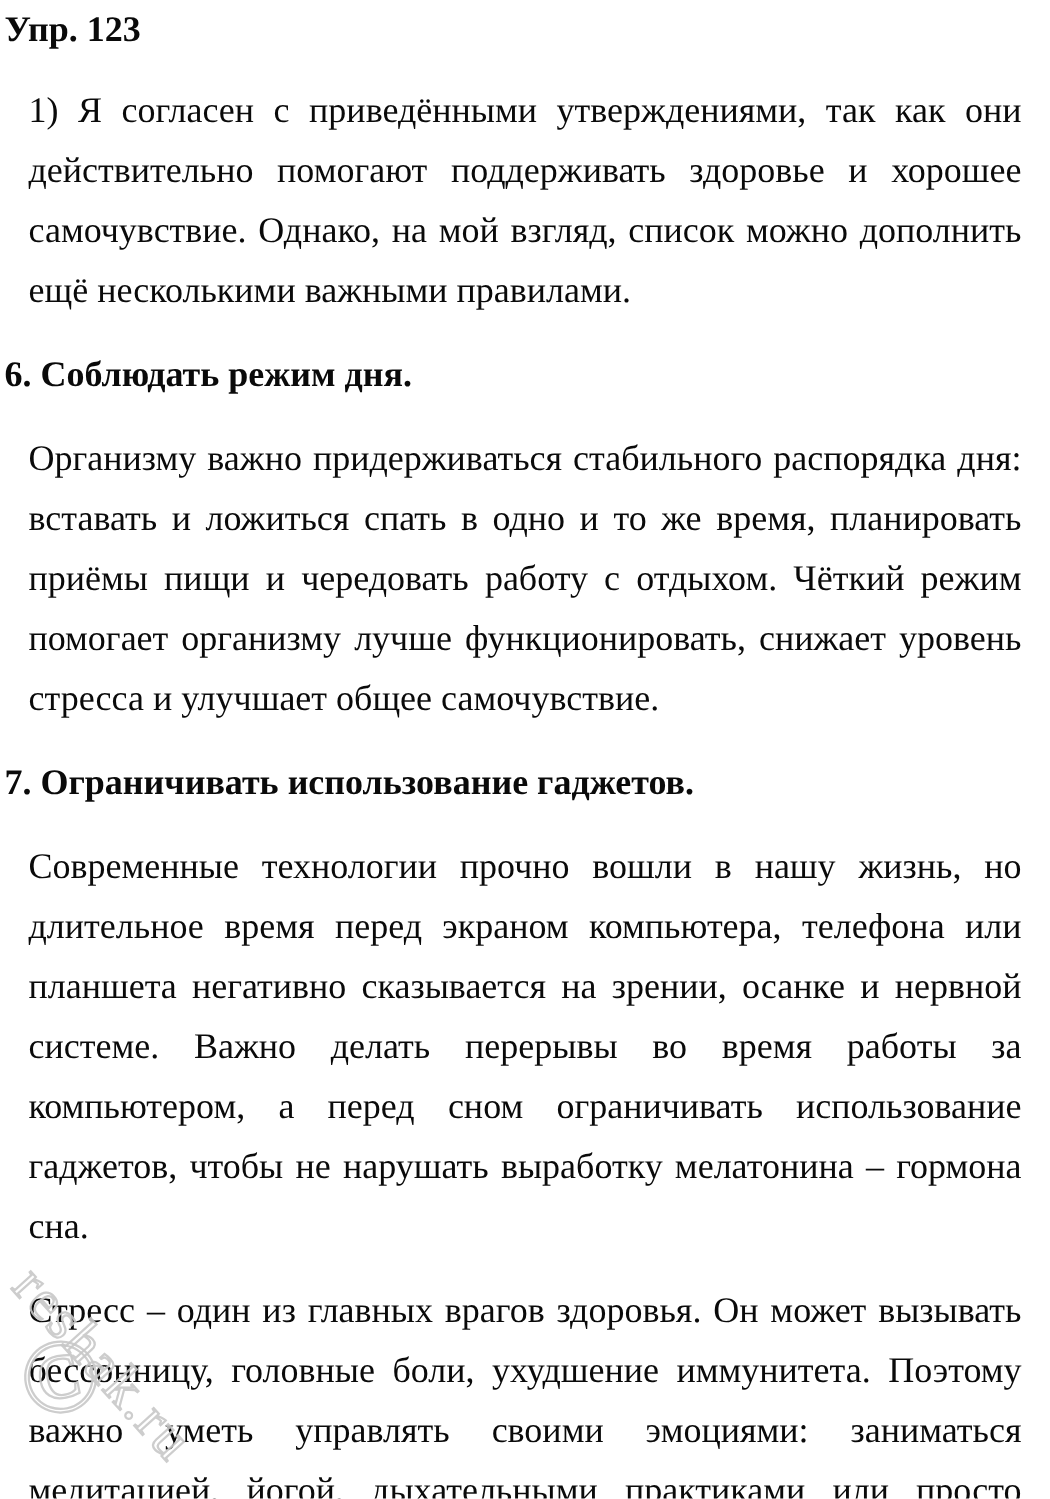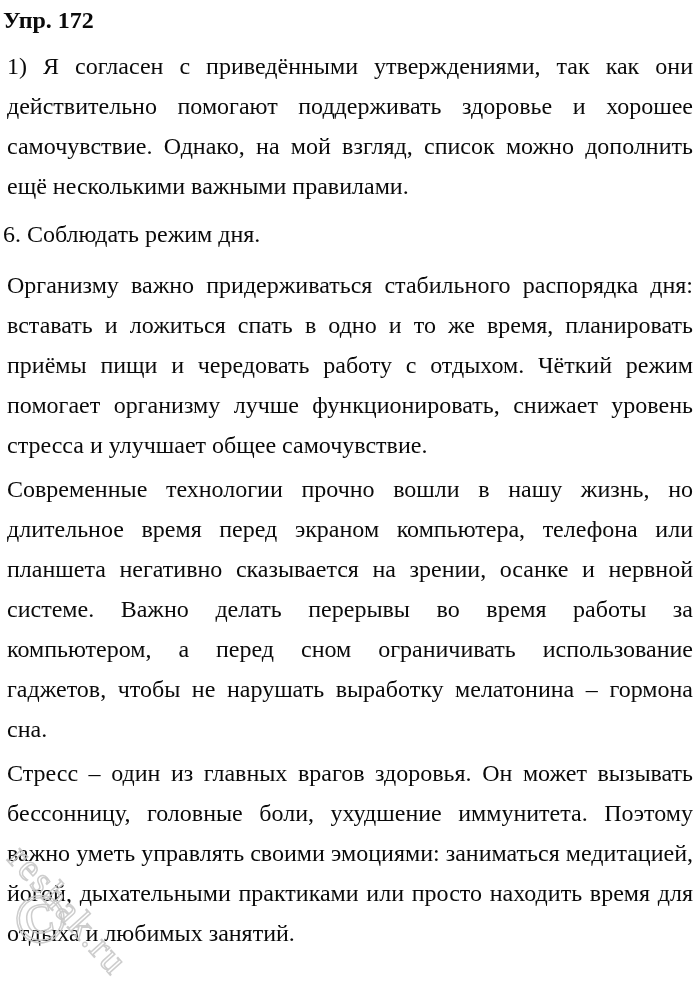--- a/index.html
+++ b/index.html
@@ -24,26 +24,26 @@
     justify-content:space-between;
     align-items:flex-start;
     line-height:36px;
     margin-bottom:8px;
   }
   .exercise-title{font-weight:bold;}
   .copyright{font-weight:normal;}
   p.body-par{
     text-align:justify;
     text-align-last:left;
-    margin:4px;
+    margin:16px;
   }
   h2.section-heading{
     font-size:24px;
     line-height:40px;
-    font-weight:normal;
+    font-weight:bold;
     margin:8px 0 11px 0;
   }
   
   .watermark{
     position:absolute;
     left:0;top:0;width:700px;height:999px;
     pointer-events:none;
     z-index:2;
   }
   .wm-text{
@@ -69,28 +69,29 @@
     -webkit-text-stroke:1.5px var(--wm);
     opacity:.9;
   }
 </style>
 </head>
 <body>
 
 <div class="page">
 
   <div class="header-row">
-    <span class="exercise-title">Упр. 172</span>
+    <span class="exercise-title">Упр. 123</span>
   </div>
 
   <p class="body-par">1) Я согласен с приведёнными утверждениями, так как они действительно помогают поддерживать здоровье и хорошее самочувствие. Однако, на мой взгляд, список можно дополнить ещё несколькими важными правилами.</p>
 
   <h2 class="section-heading">6. Соблюдать режим дня.</h2>
   <p class="body-par">Организму важно придерживаться стабильного распорядка дня: вставать и ложиться спать в одно и то же время, планировать приёмы пищи и чередовать работу с отдыхом. Чёткий режим помогает организму лучше функционировать, снижает уровень стресса и улучшает общее самочувствие.</p>
 
+  <h2 class="section-heading">7. Ограничивать использование гаджетов.</h2>
   <p class="body-par">Современные технологии прочно вошли в нашу жизнь, но длительное время перед экраном компьютера, телефона или планшета негативно сказывается на зрении, осанке и нервной системе. Важно делать перерывы во время работы за компьютером, а перед сном ограничивать использование гаджетов, чтобы не нарушать выработку мелатонина – гормона сна.</p>
 
   <p class="body-par">Стресс – один из главных врагов здоровья. Он может вызывать бессонницу, головные боли, ухудшение иммунитета. Поэтому важно уметь управлять своими эмоциями: заниматься медитацией, йогой, дыхательными практиками или просто находить время для отдыха и любимых занятий.</p>
 
 </div>
 
 <div class="watermark">
   <span class="wm-copy">©</span>
   <span class="wm-text">reshak.ru</span>
 </div>

